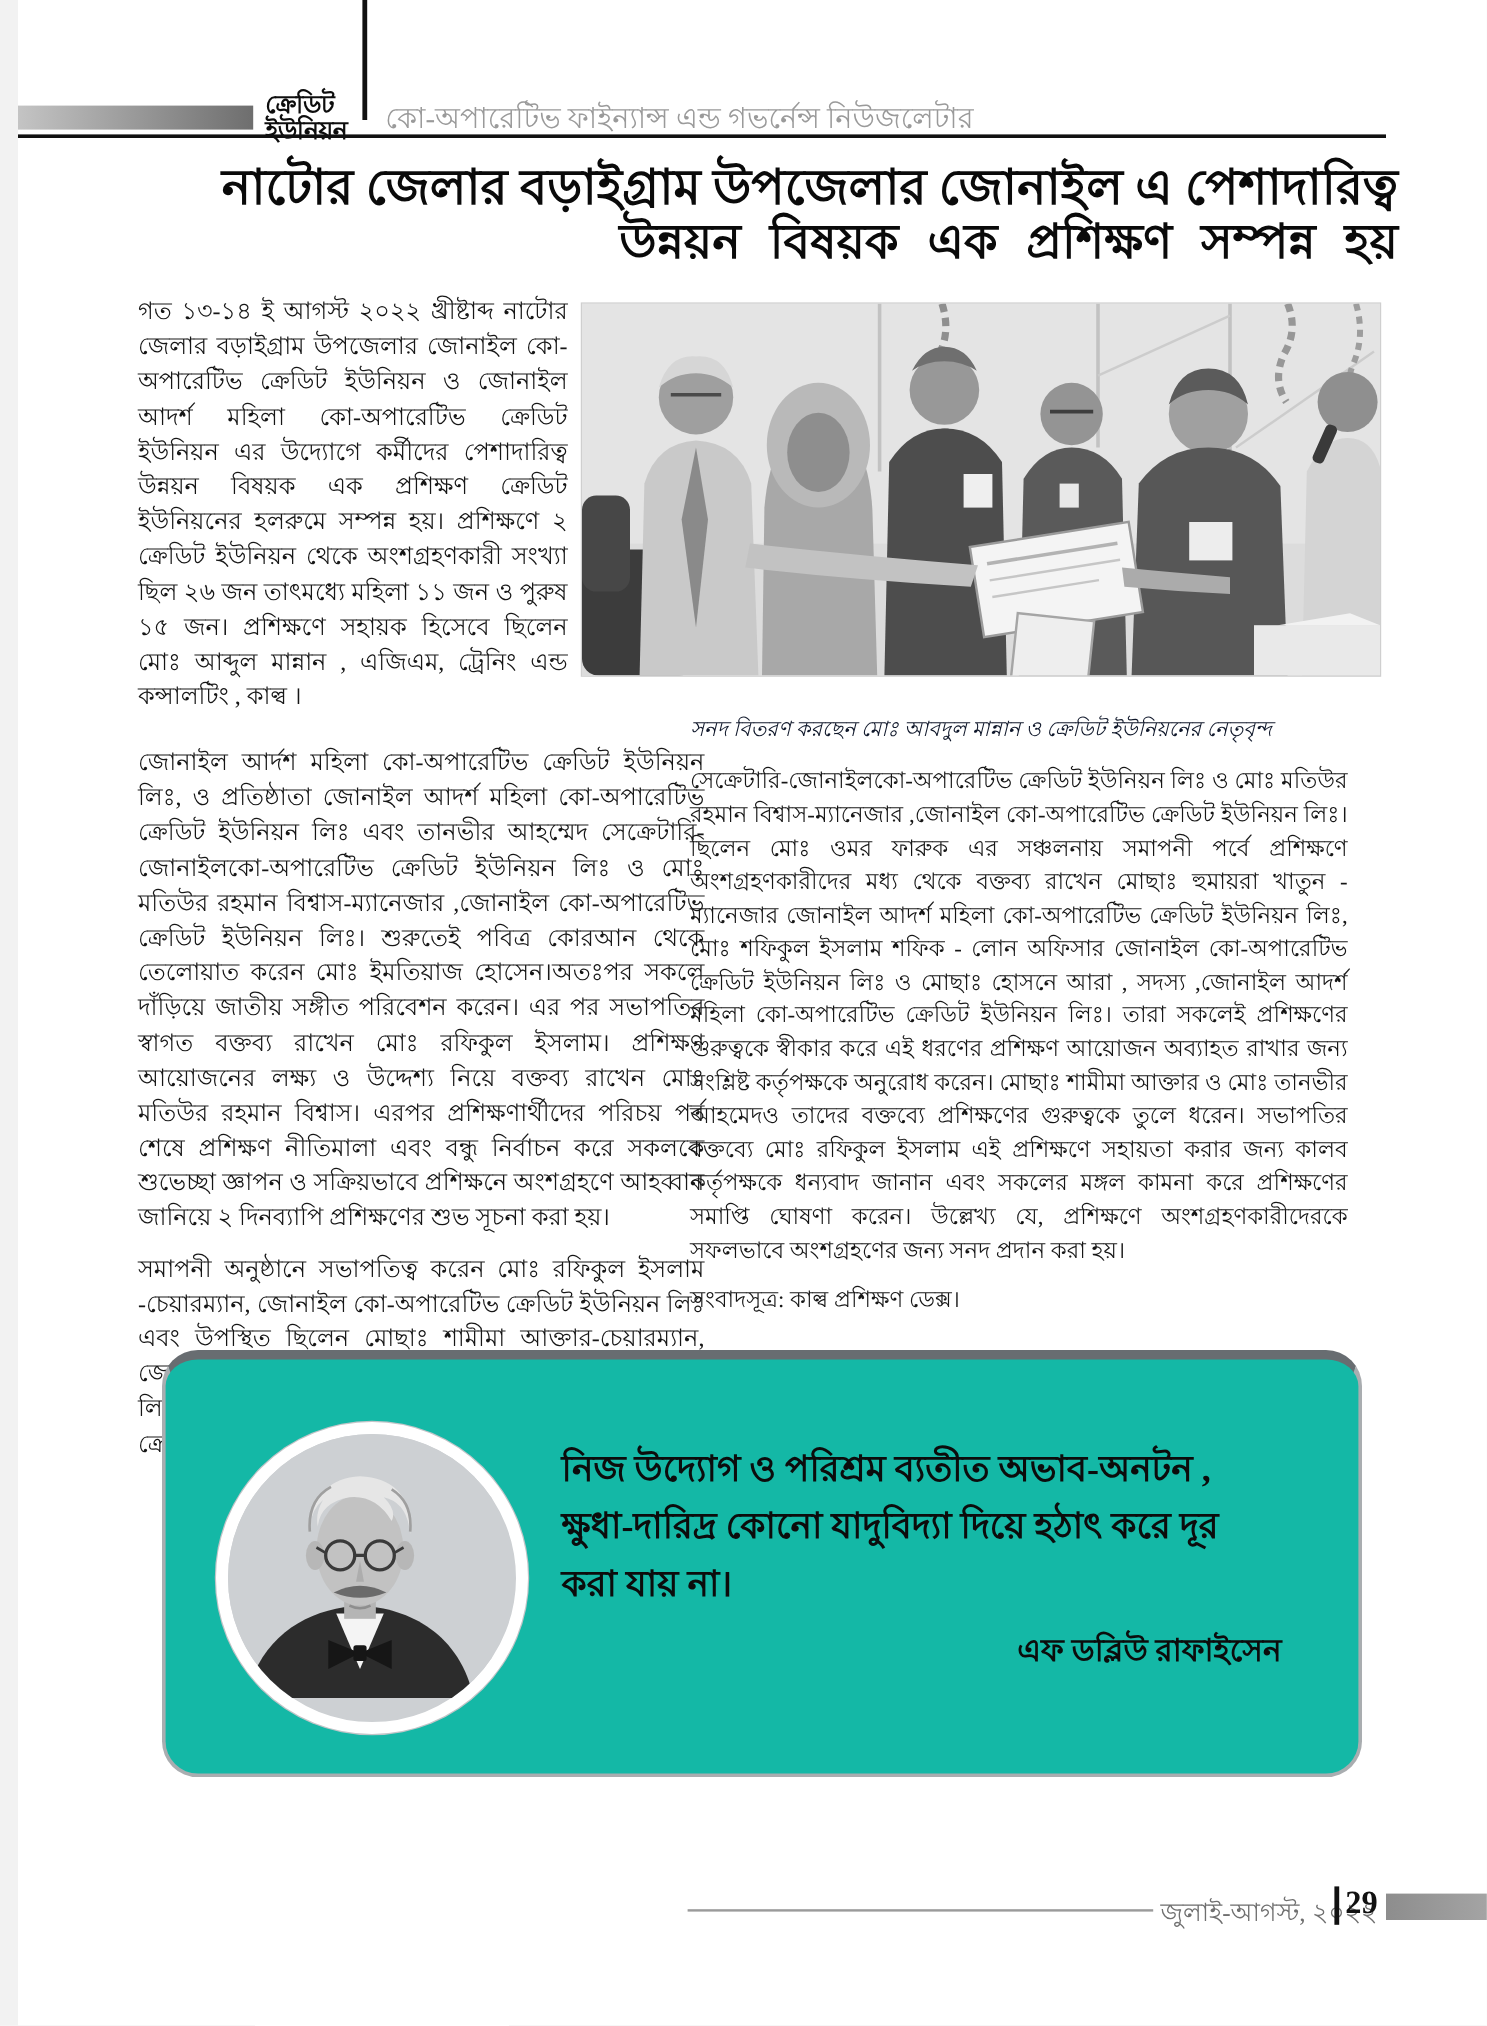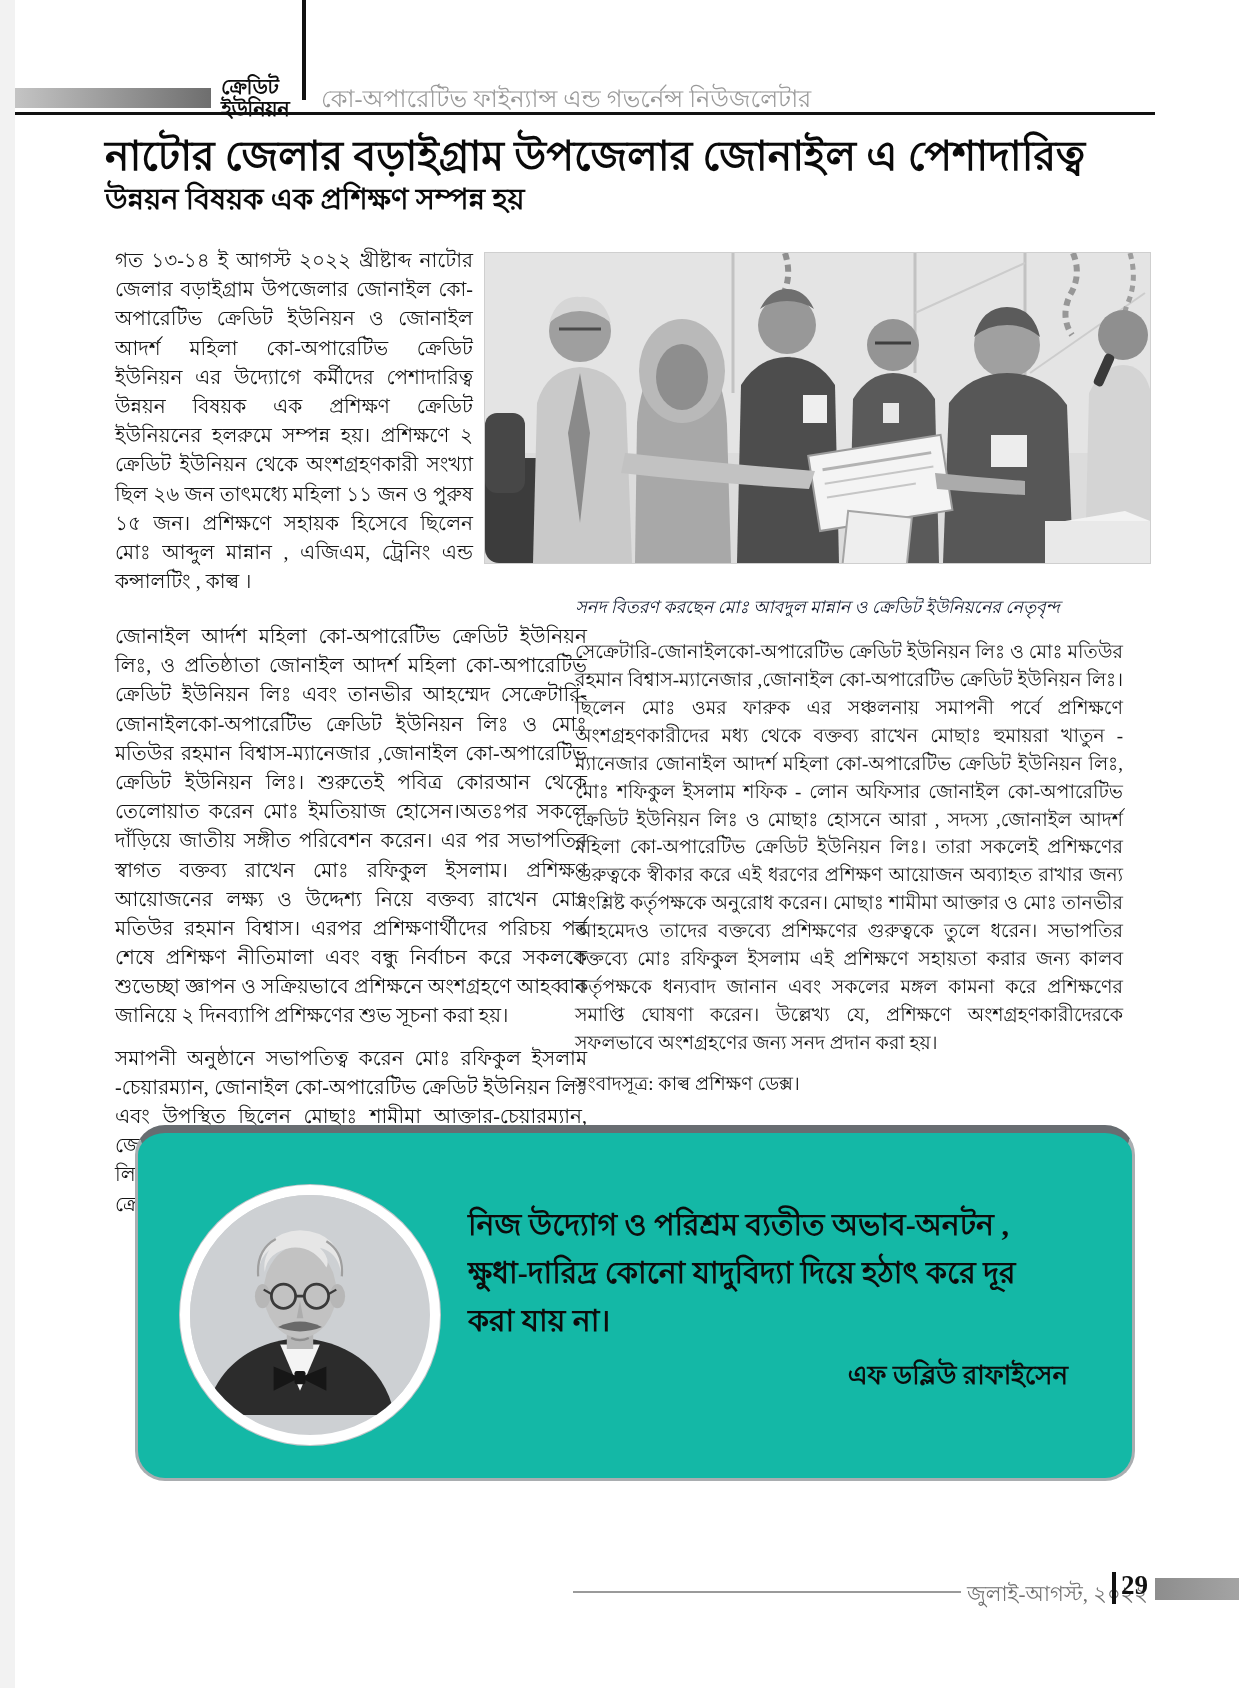--- a/index.html
+++ b/index.html
@@ -17,24 +17,24 @@
   
   .top-vline{left:287px;top:0;width:4px;height:100px;background:#111;}
   .grad-bar-left{left:0;top:88px;width:196px;height:20px;
     background:linear-gradient(to right,#c4c4c4,#6e6e6e);}
   .logo{left:206px;top:76px;width:120px;font-weight:bold;font-size:21px;
     color:#0d0d0d;line-height:1.05;letter-spacing:-0.5px;}
   .subtitle{left:306px;top:80px;width:560px;font-size:24px;color:#9a9a9a;}
   .header-rule{left:0;top:112px;width:1140px;height:3px;background:#111;}
 
   
-  .headline{left:90px;top:132px;width:1060px;text-align:left;
+  .headline{left:90px;top:132px;width:1060px;text-align:right;
     font-weight:bold;color:#0a0a0a;}
   .headline .l1{font-size:41px;line-height:1.2;}
-  .headline .l2{font-size:29px;line-height:1.25;}
+  .headline .l2{font-size:40px;line-height:1.25;font-family:Liberation Mono, monospace;}
 
   
   .bodytext{font-size:20px;line-height:1.46;text-align:justify;color:#161616;}
   .col-left-top{left:100px;top:246px;width:358px;}
   .col-left-bottom{left:100px;top:622px;width:472px;}
   .col-right{left:560px;top:638px;width:548px;font-size:19px;line-height:1.47;}
   .para{margin:0 0 13px 0;}
   .source-line{font-weight:normal;margin-top:6px;}
 
   

